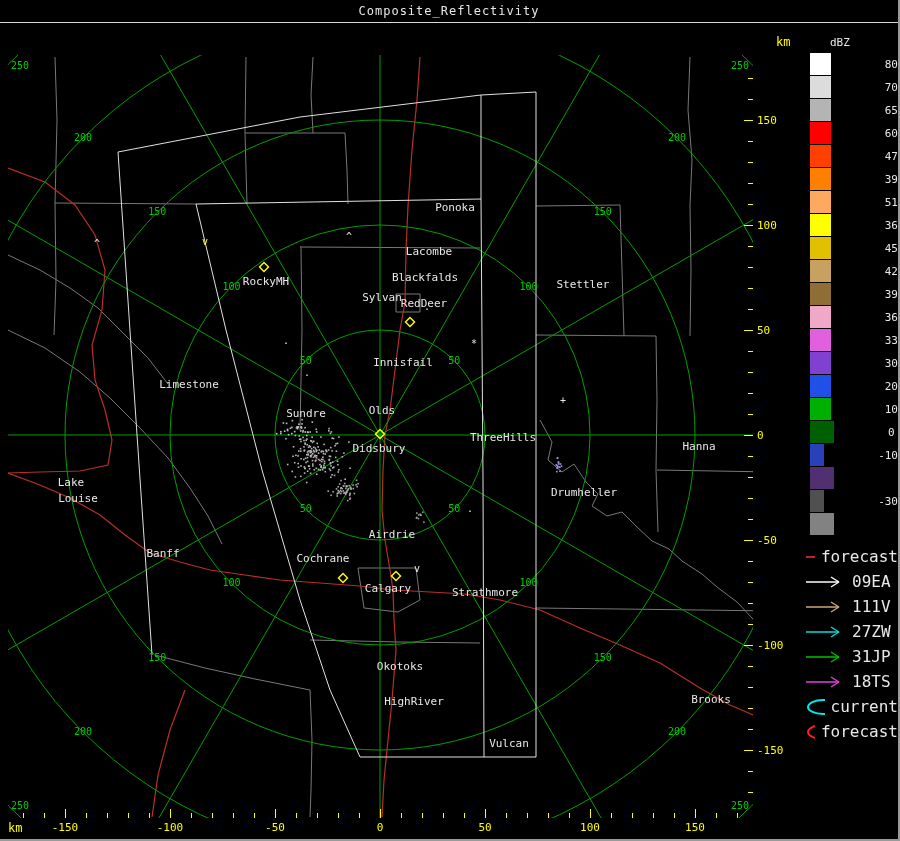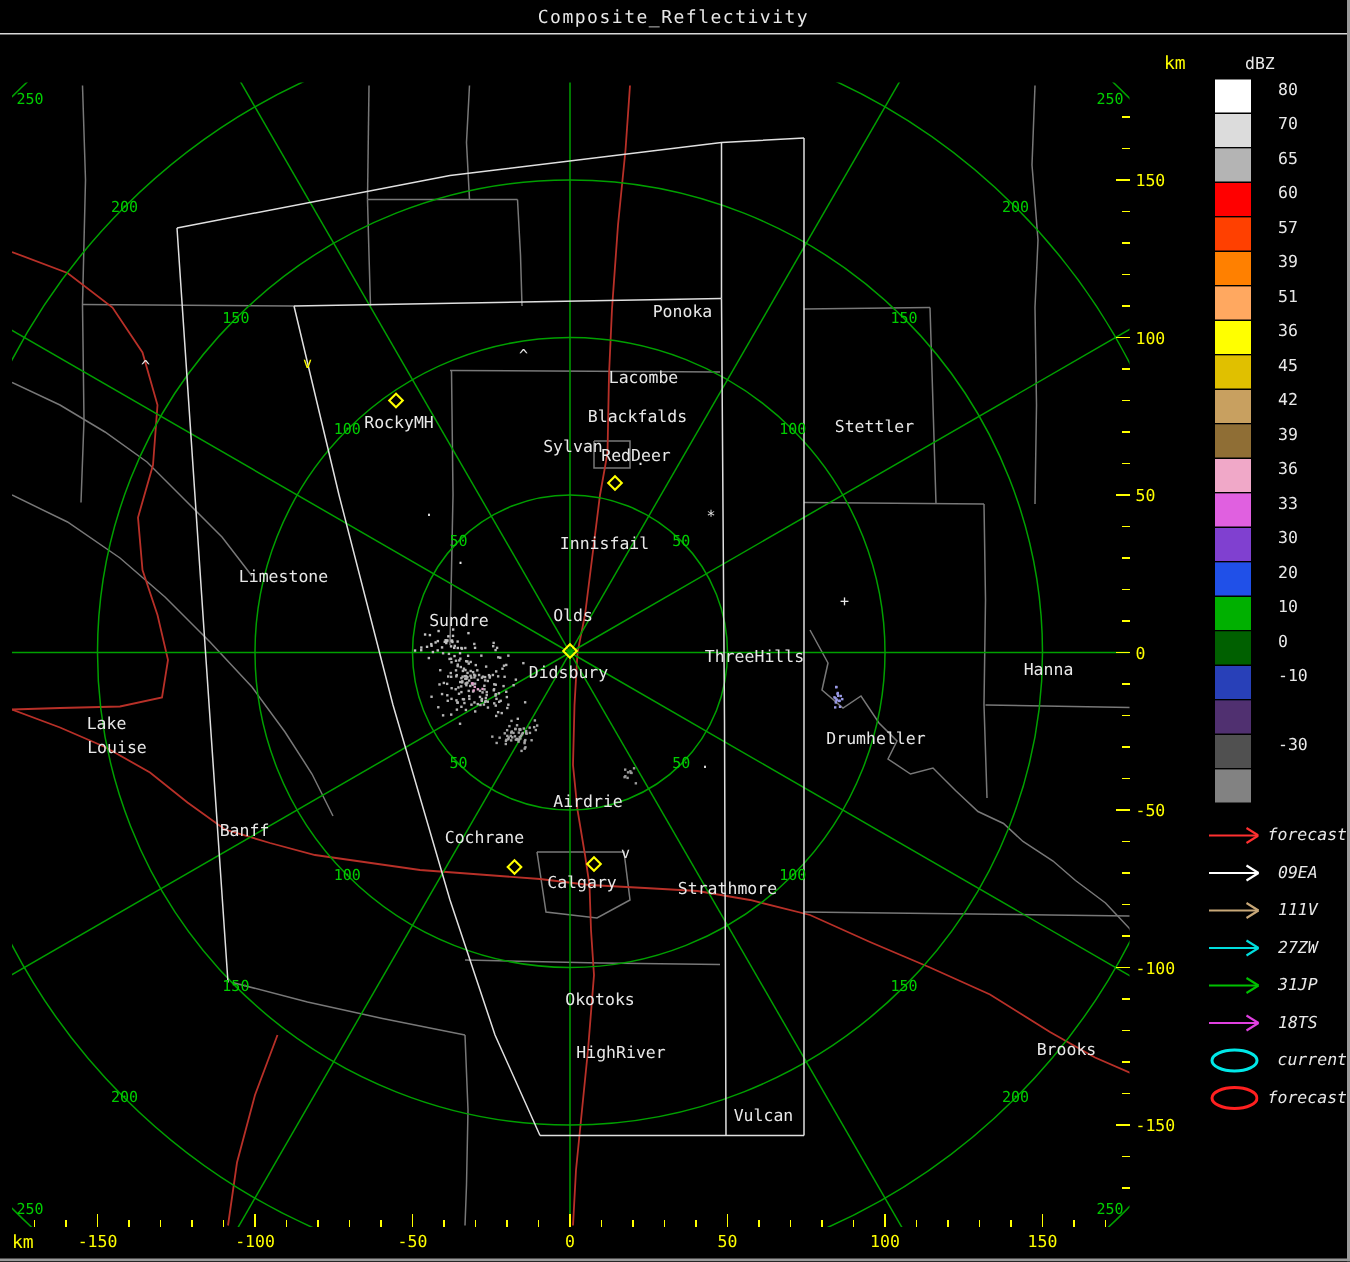--- a/index.html
+++ b/index.html
@@ -9,26 +9,26 @@
   .titlebar{position:absolute;top:0;left:0;right:0;height:22px;border-bottom:1px solid #d8d8d8;
             display:flex;align-items:center;justify-content:center;}
   .title{color:#e8e8e8;font-size:12px;letter-spacing:1px;}
   .timestamp{position:absolute;top:35px;left:8px;color:#ffff00;font-size:12px;}
   .km-top{position:absolute;top:35px;left:776px;color:#ffff00;font-size:12px;}
   .km-bottom{position:absolute;top:821px;left:8px;color:#ffff00;font-size:12px;}
   #map-svg{position:absolute;top:0;left:0;}
   #map-svg text{font-family:"DejaVu Sans Mono","Liberation Mono",monospace;}
   .legend{position:absolute;left:800px;top:36px;width:98px;}
   .dbz{color:#e8e8e8;font-size:11px;margin:0 0 4px 30px;}
-  .srow{display:flex;align-items:flex-start;height:23px;}
+  .srow{display:flex;align-items:center;height:23px;gap:36px;}
   .sw{width:24px;height:23px;margin-left:10px;box-sizing:border-box;border-bottom:1px solid #000;}
   .sl{color:#e8e8e8;font-size:11px;margin-left:18px;}
   #tracks{margin-top:8px;}
   .trow{display:flex;align-items:center;height:25px;margin-left:4px;}
-  .tl{color:#e8e8e8;font-size:11px;margin-left:6px;font-style:italic;}
+  .tl{color:#e8e8e8;font-size:16px;margin-left:6px;}
 </style>
 </head>
 <body>
 
 <div class="window">
   <div class="titlebar">
     <span class="title">Composite_Reflectivity</span>
   </div>
 
   <span class="km-top">km</span>
@@ -563,21 +563,21 @@
         <div class="srow">
           <span class="sw" style="background: rgb(180, 180, 180);"></span>
           <span class="sl">65</span>
         </div>
         <div class="srow">
           <span class="sw" style="background: rgb(255, 0, 0);"></span>
           <span class="sl">60</span>
         </div>
         <div class="srow">
           <span class="sw" style="background: rgb(255, 64, 0);"></span>
-          <span class="sl">57</span>
+          <span class="sl">47</span>
         </div>
         <div class="srow">
           <span class="sw" style="background: rgb(255, 128, 0);"></span>
           <span class="sl">39</span>
         </div>
         <div class="srow">
           <span class="sw" style="background: rgb(255, 168, 96);"></span>
           <span class="sl">51</span>
         </div>
         <div class="srow">

